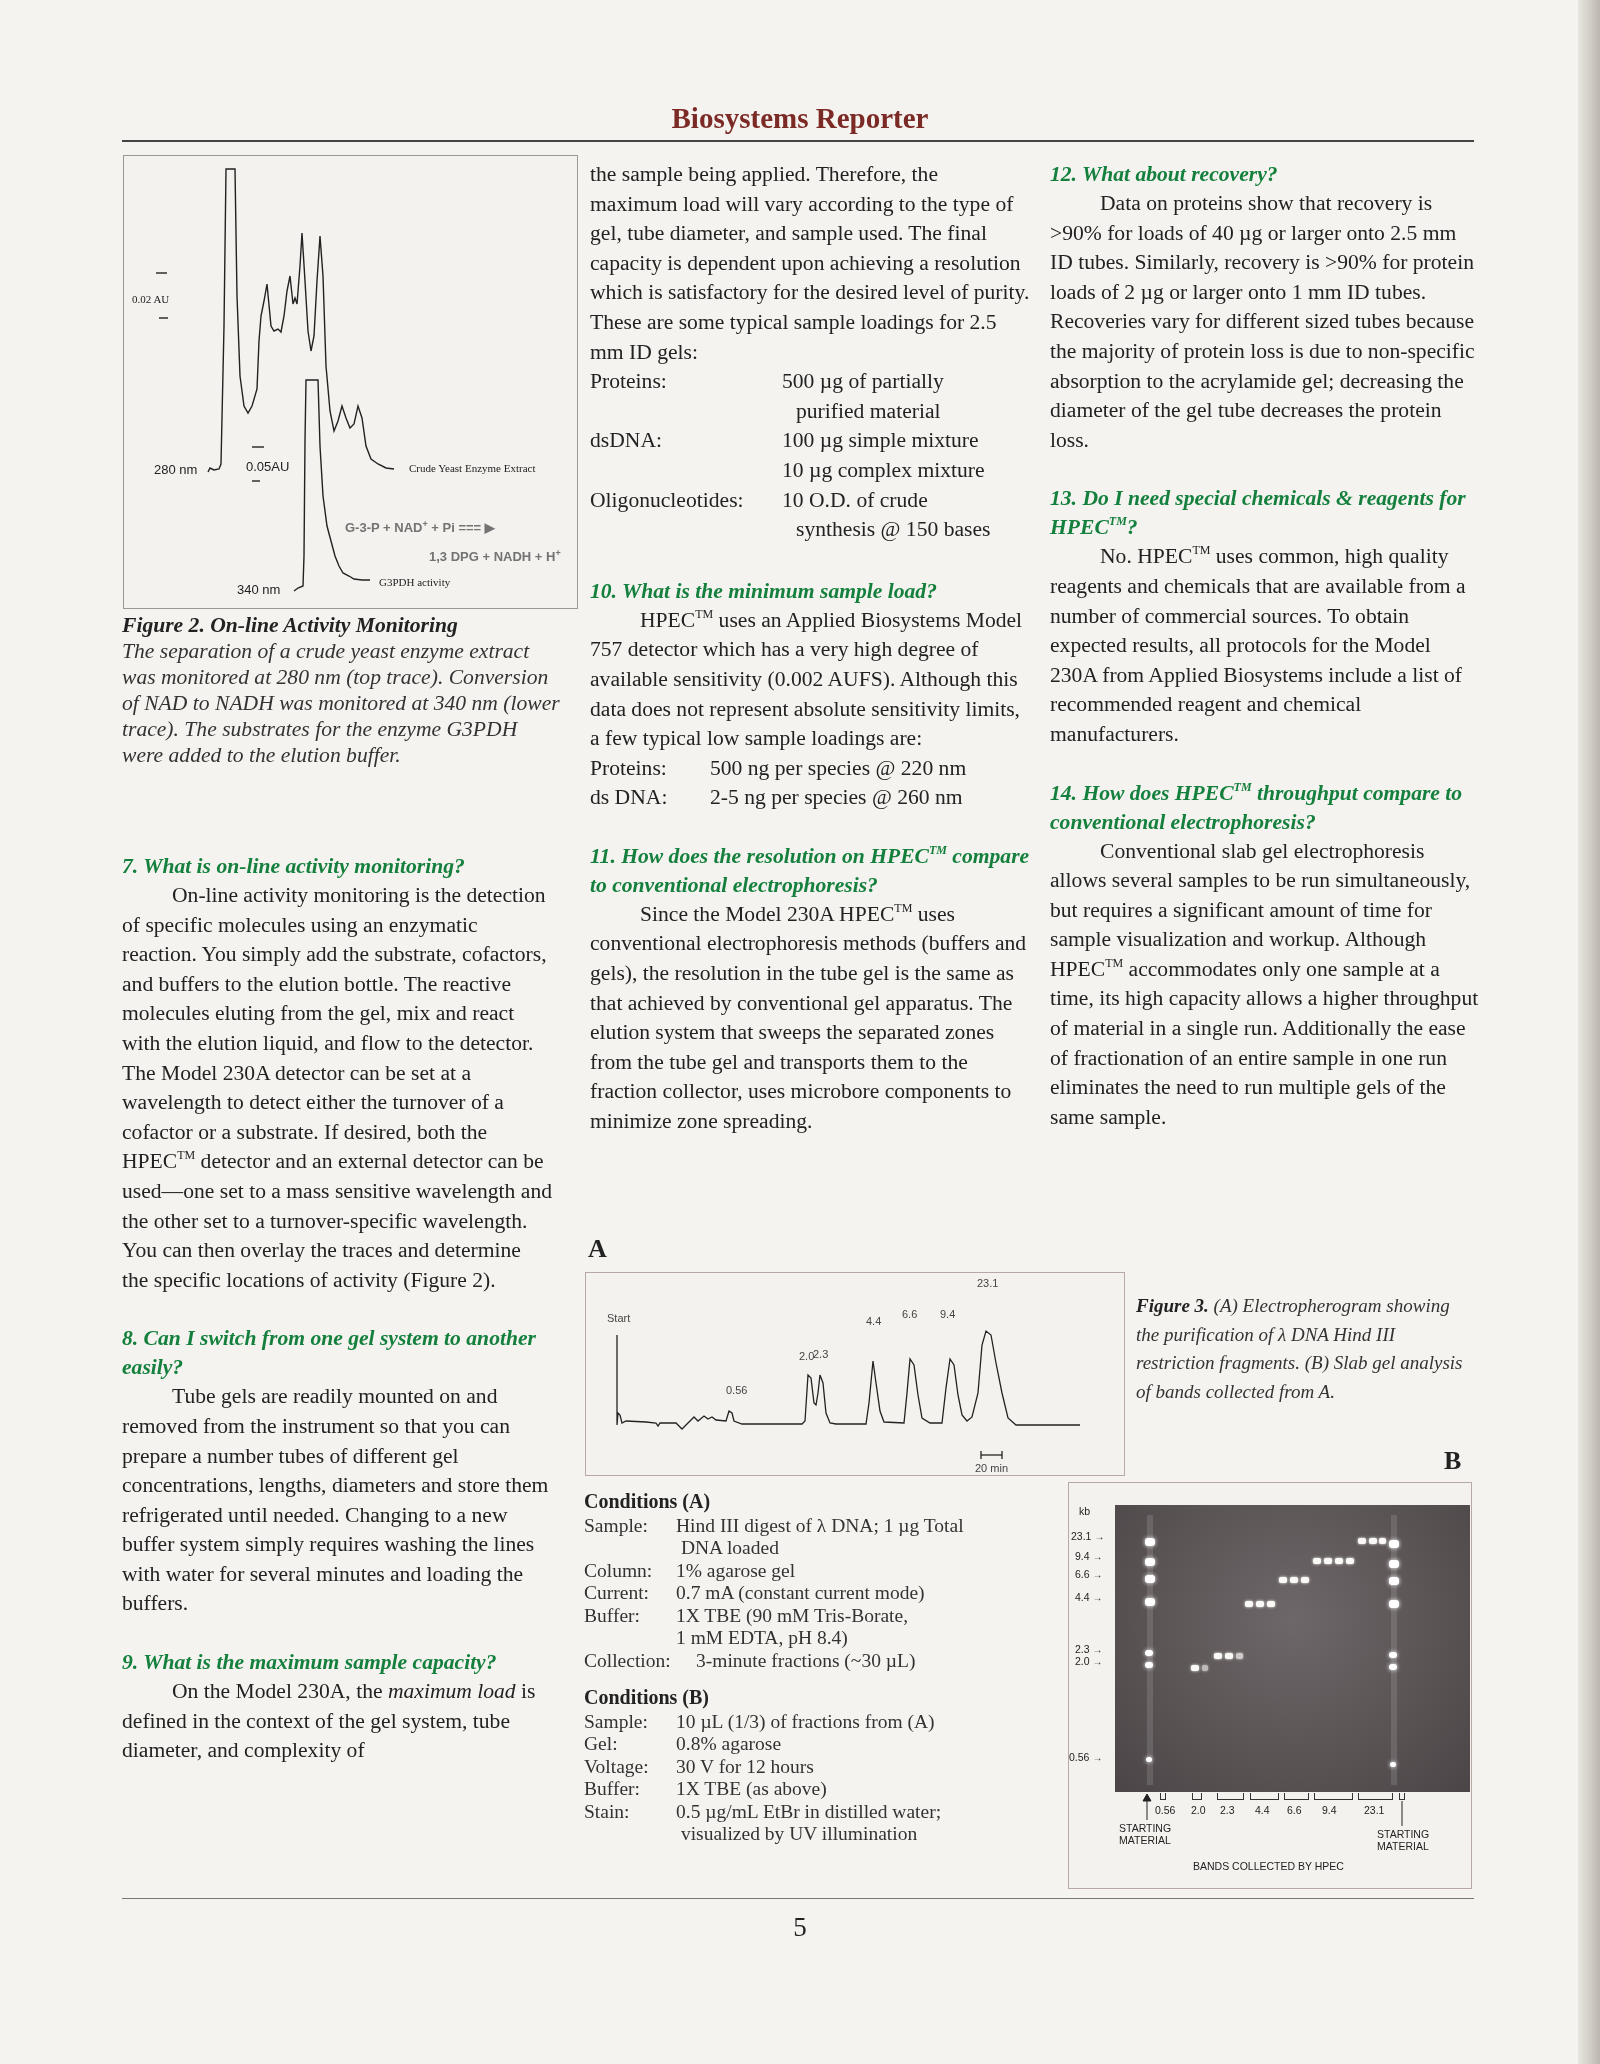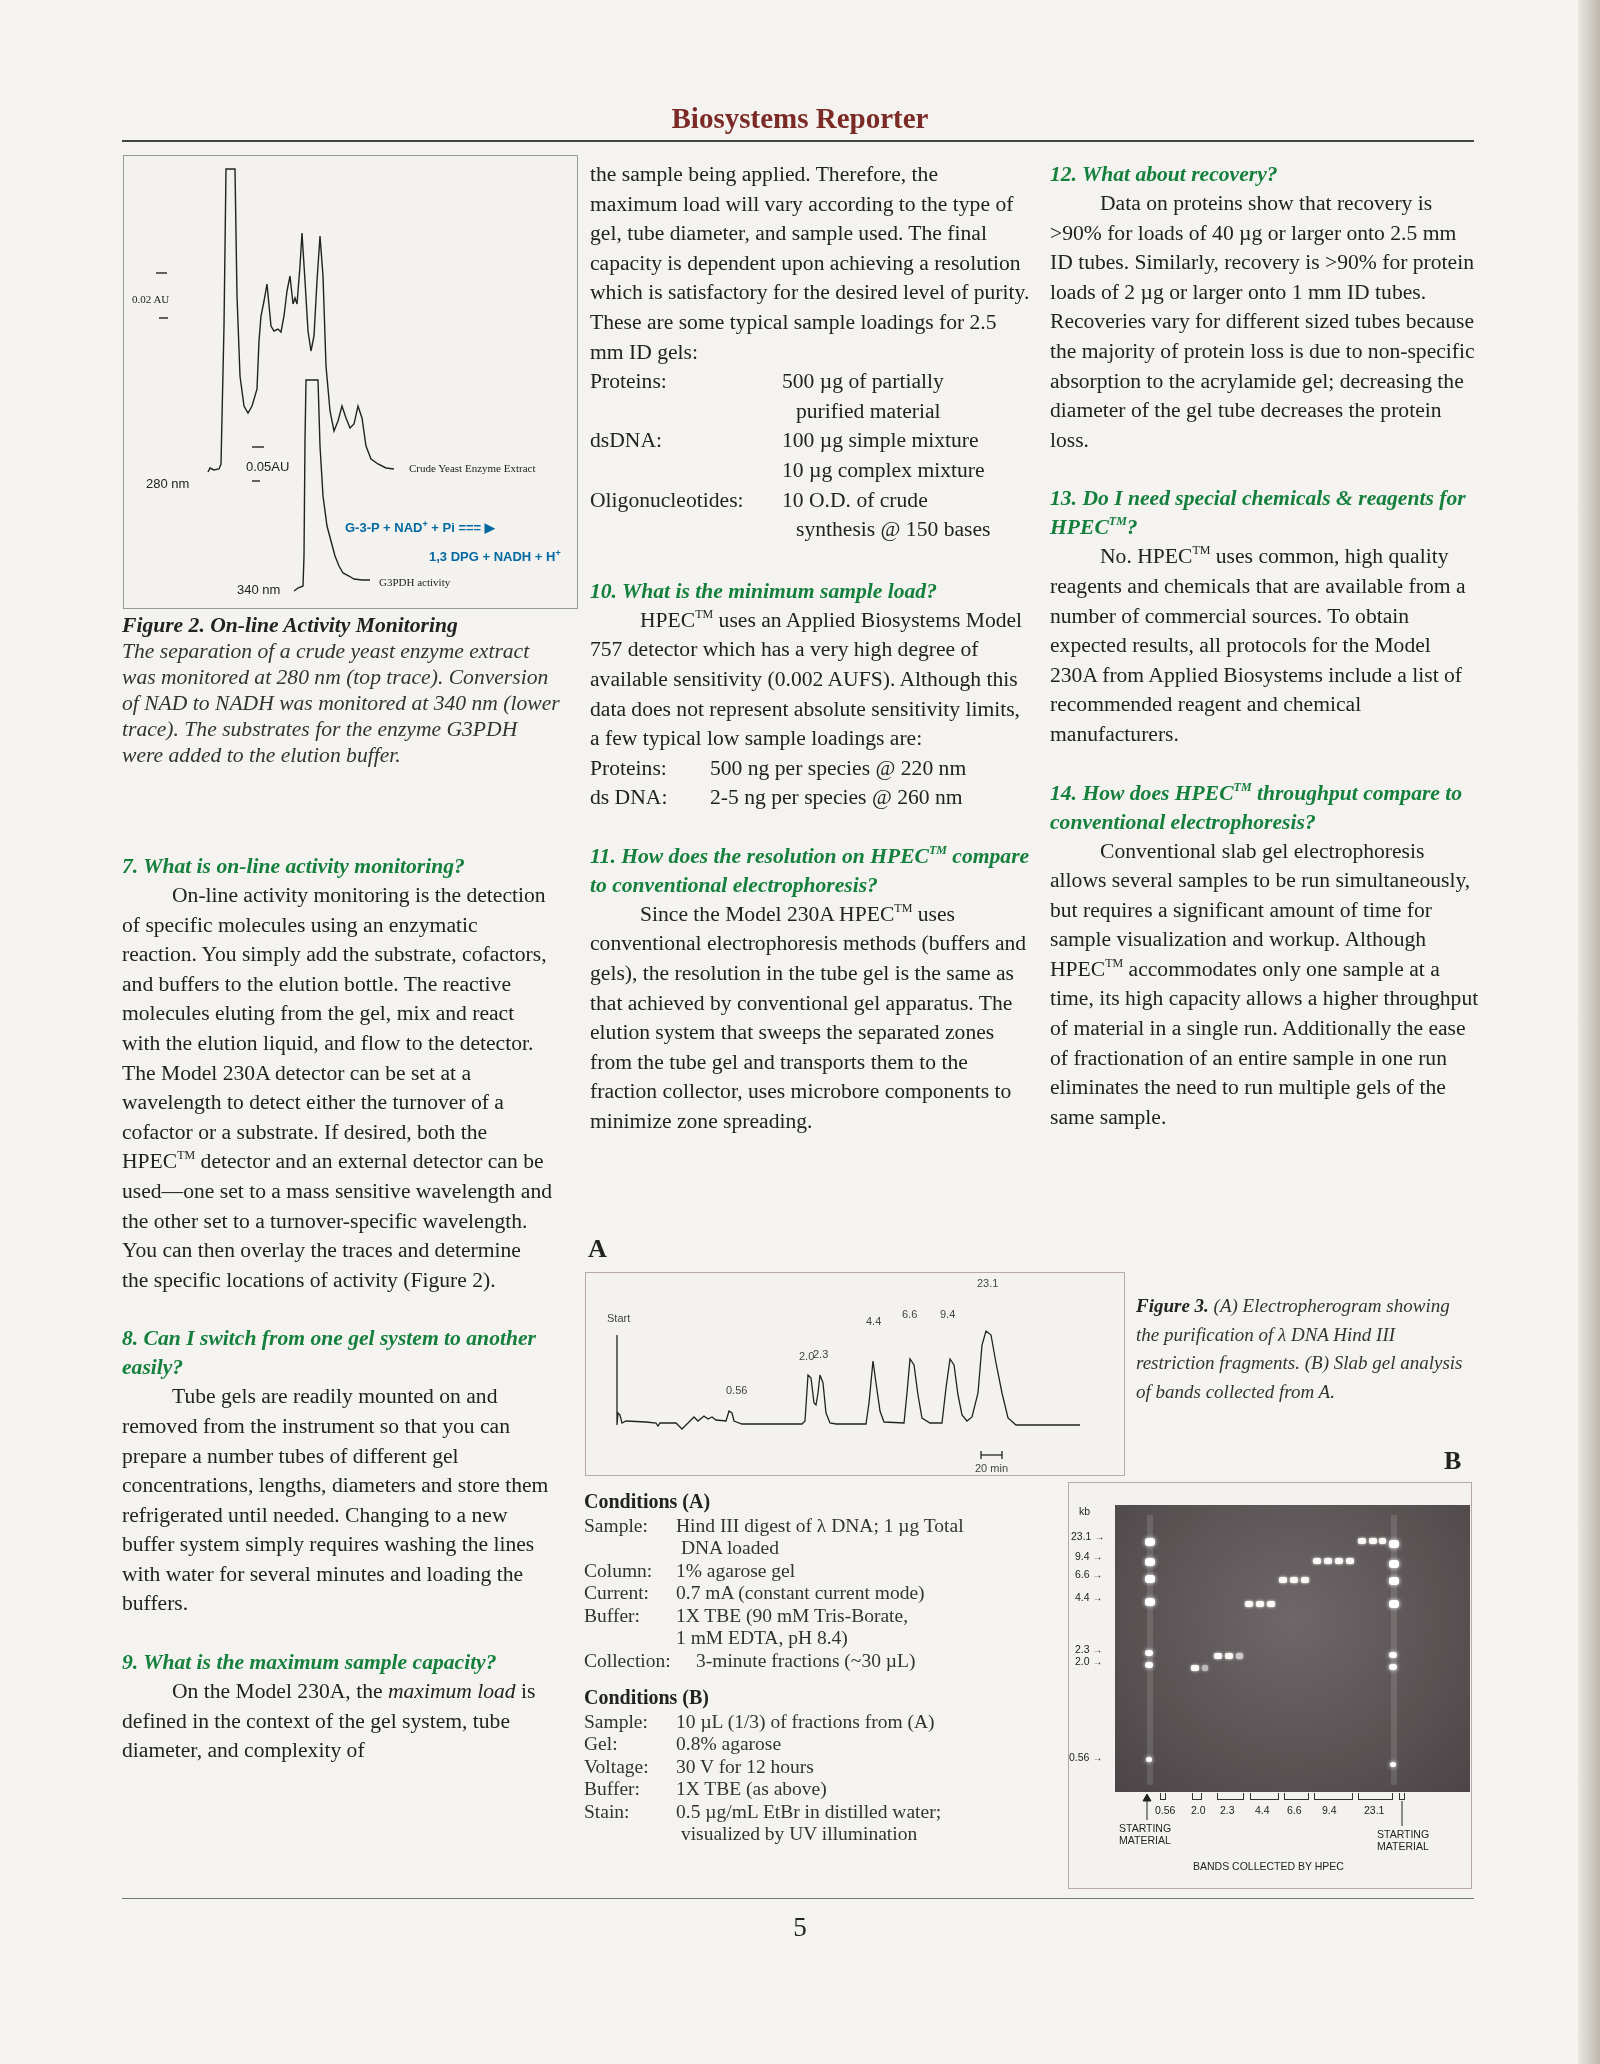--- a/index.html
+++ b/index.html
@@ -24,21 +24,21 @@
 
   .loadtbl { display: grid; grid-template-columns: 192px 1fr; }
   .loadtbl .v2 { padding-left: 14px; }
   .lowtbl { display: grid; grid-template-columns: 120px 1fr; }
 
   
   .fig2 { position: absolute; left: 123px; top: 155px; width: 455px; height: 454px; border: 1px solid #999; background: #f3f2ee; }
   .fig2 svg { position: absolute; left: 0; top: 0; }
   .fig2 .lbl { position: absolute; font-family: "Liberation Sans", sans-serif; font-size: 13px; color: #222; white-space: nowrap; }
   .fig2 .lbls { position: absolute; font-family: "Liberation Serif", serif; font-size: 11px; color: #222; white-space: nowrap; }
-  .fig2 .eq { position: absolute; font-family: "Liberation Sans", sans-serif; font-weight: bold; font-size: 13px; color: #0369a1; white-space: nowrap; }
+  .fig2 .eq { position: absolute; font-family: "Liberation Sans", sans-serif; font-weight: bold; font-size: 13px; color: #737373; white-space: nowrap; }
   .fig2-caption { position: absolute; left: 122px; top: 612px; width: 440px; font-size: 21.6px; line-height: 26px; font-style: italic; color: #333; }
   .fig2-caption .t { font-weight: bold; color: #222; font-style: italic; }
 
   
   .figA-letter { position: absolute; left: 588px; top: 1234px; font-size: 26px; font-weight: bold; color: #222; }
   .fig3a { position: absolute; left: 585px; top: 1272px; width: 540px; height: 204px; border: 1px solid #b9a9a6; background: #f3f2ee; }
   .fig3a svg { position: absolute; left: 0; top: 0; }
   .fig3a .pk { position: absolute; font-family: "Liberation Sans", sans-serif; font-size: 11px; color: #444; white-space: nowrap; }
   .fig3-caption { position: absolute; left: 1136px; top: 1292px; width: 340px; font-size: 19px; line-height: 28.5px; font-style: italic; color: #333; }
   .fig3-caption .t { font-weight: bold; color: #222; }
@@ -81,21 +81,21 @@
         <line x1="35" y1="162" x2="44" y2="162"></line>
         <line x1="128" y1="291" x2="140" y2="291"></line>
         <line x1="128" y1="325" x2="136" y2="325"></line>
 
         <path d="M84 316 L86 312 L90 314 L95 313 L97 308 L100 170 L102 13 L111 13 L113 140 L116 220 L120 250 L124 257 L128 250 L133 233 L135 185 L137 160 L140 145 L143 128 L147 170 L150 175 L154 173 L157 176 L160 160 L163 135 L166 120 L169 148 L171 142 L173 148 L176 110 L178 77 L181 125 L184 175 L187 195 L190 180 L193 125 L196 80 L199 120 L202 210 L206 255 L210 275 L214 265 L218 250 L222 262 L226 272 L230 268 L234 250 L238 262 L242 290 L247 303 L254 308 L262 312 L270 313"></path>
 
         <path d="M170 435 L174 432 L179 430 L180 400 L181 285 L182 224 L194 224 L196 290 L199 340 L203 370 L207 385 L211 400 L215 410 L219 417 L225 420 L230 423 L238 424 L246 424"></path>
       </g>
     </svg>
     <div class="lbls" style="left:8px;top:137px;">0.02 AU</div>
-    <div class="lbl" style="left:22px;top:306px;margin-top:14px;">280 nm</div>
+    <div class="lbl" style="left:30px;top:306px;">280 nm</div>
     <div class="lbl" style="left:122px;top:303px;">0.05AU</div>
     <div class="lbls" style="left:285px;top:306px;">Crude Yeast Enzyme Extract</div>
     <div class="eq" style="left:221px;top:363px;"><span>G-3-P + NAD</span><sup style="font-size:9px;">+</sup><span> +  Pi  === ▶</span></div>
     <div class="eq" style="left:297px;top:392px;margin-left:8px;"><span>1,3 DPG + NADH + H</span><sup style="font-size:9px;">+</sup></div>
     <div class="lbl" style="left:113px;top:426px;text-align:right;">340 nm</div>
     <div class="lbls" style="left:255px;top:420px;">G3PDH activity</div>
   </div>
 
   <div class="fig2-caption">
     <div class="t">Figure 2. On-line Activity Monitoring</div>

